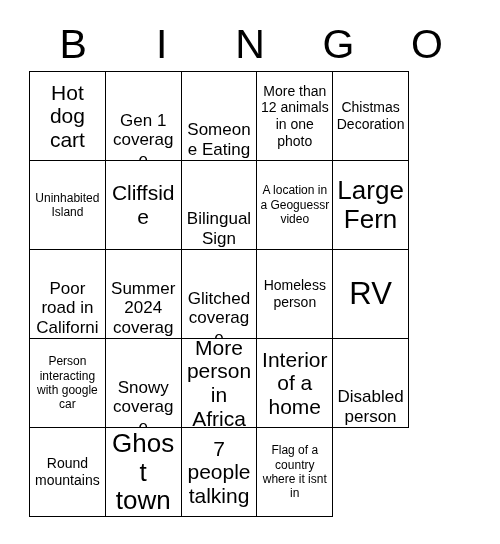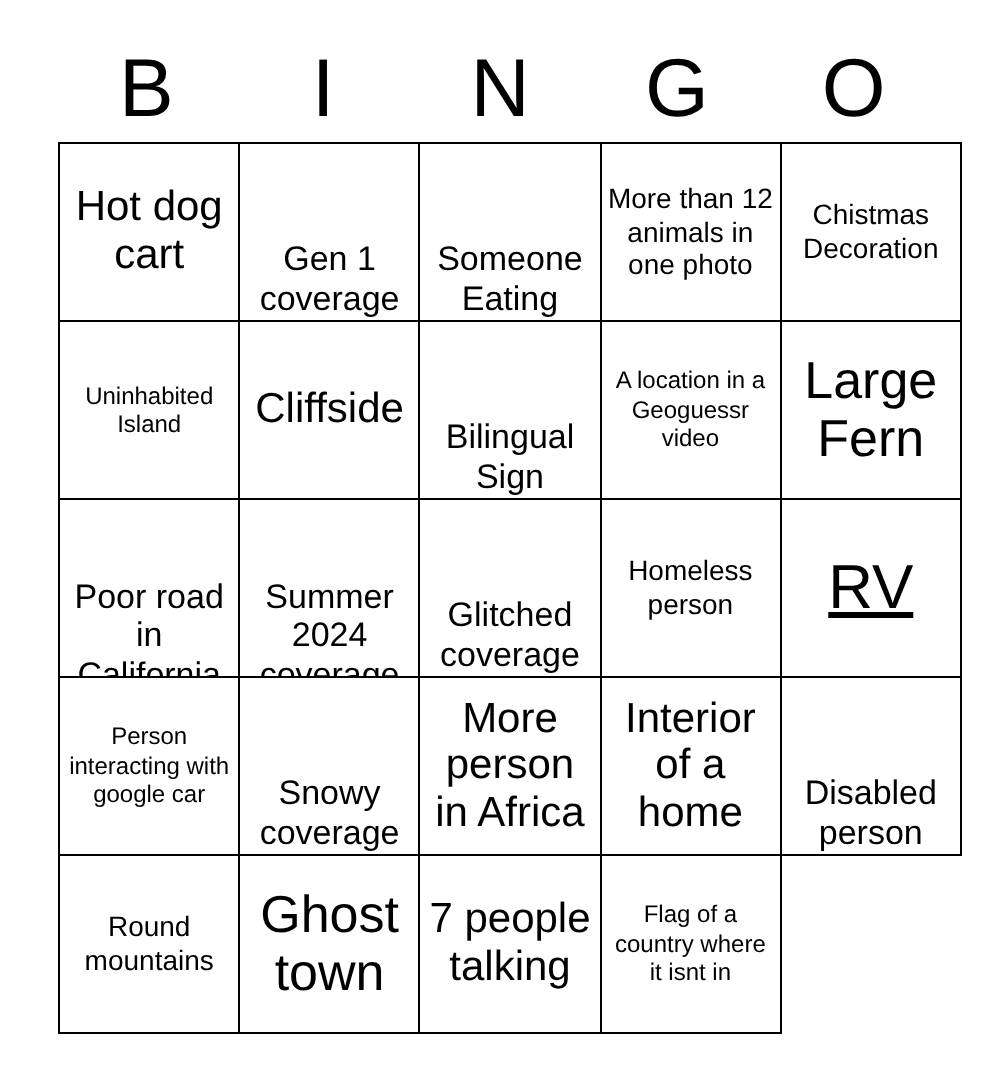--- a/index.html
+++ b/index.html
@@ -39,21 +39,21 @@
     line-height: 1;
     font-weight: 400;
     color: #000000;
     letter-spacing: 0;
   }
   
   #grid {
     position: absolute;
     left: 29px;
     top: 71px;
-    width: 452px;
+    width: 380px;
     height: 446px;
     display: grid;
     grid-template-columns: repeat(5, 1fr);
     grid-template-rows: repeat(5, 1fr);
     border-top: 1px solid #000000;
     border-left: 1px solid #000000;
     box-sizing: border-box;
     background: #ffffff;
   }
   .cell {
@@ -69,21 +69,21 @@
     background: #ffffff;
   }
   .cell-text {
     display: block;
     width: 100%;
     line-height: 1.13;
     color: #000000;
     word-wrap: break-word;
   }
   
-  .fs-xxl .cell-text { font-size: 31px; line-height: 1.08; text-decoration: underline; }
+  .fs-xxl .cell-text { font-size: 31px; line-height: 1.08; }
   .fs-xl  .cell-text { font-size: 26px; line-height: 1.10; }
   .fs-lg  .cell-text { font-size: 21px; line-height: 1.12; }
   .fs-md  .cell-text { font-size: 17px; line-height: 1.15; margin-top: 48px; }
   .fs-sm  .cell-text { font-size: 14px; line-height: 1.18; }
   .fs-xs  .cell-text { font-size: 12px; line-height: 1.20; }
 </style>
 </head>
 <body>
 
 <div id="card">

